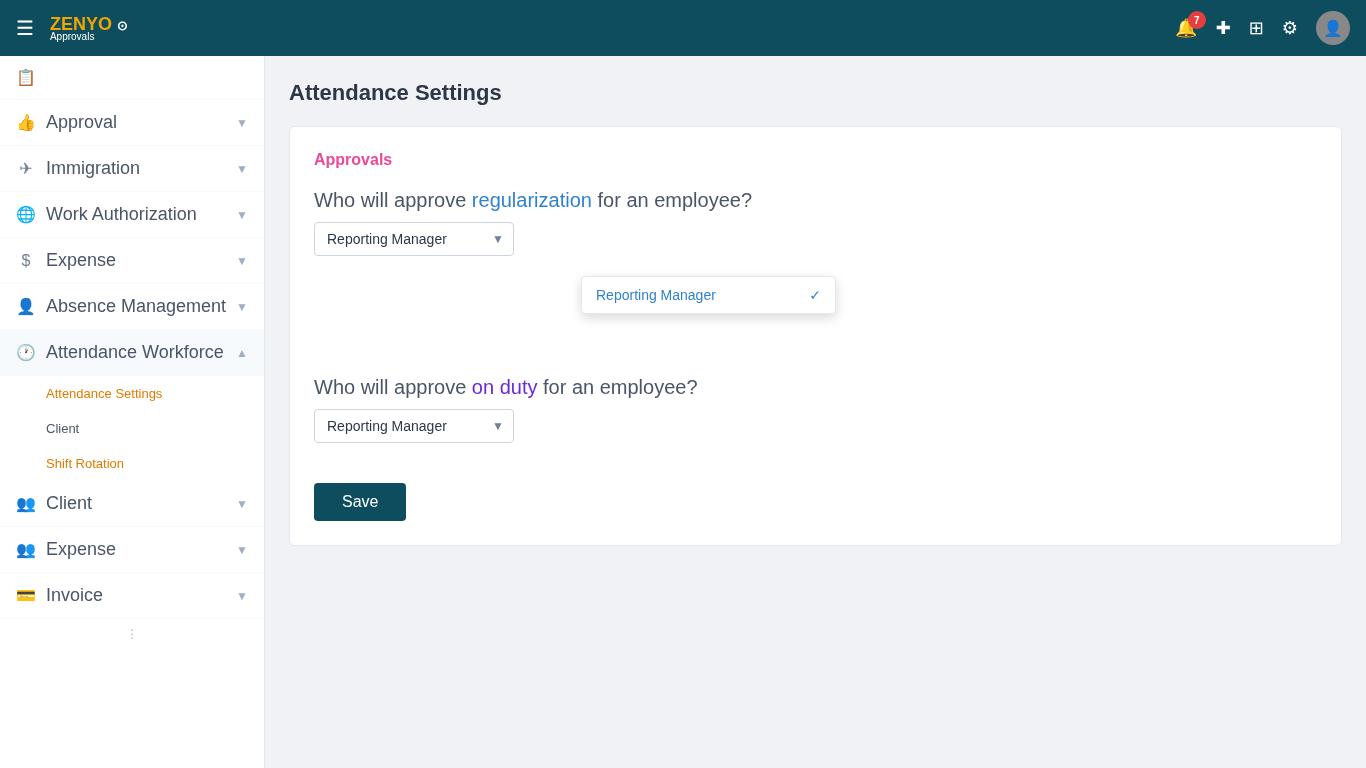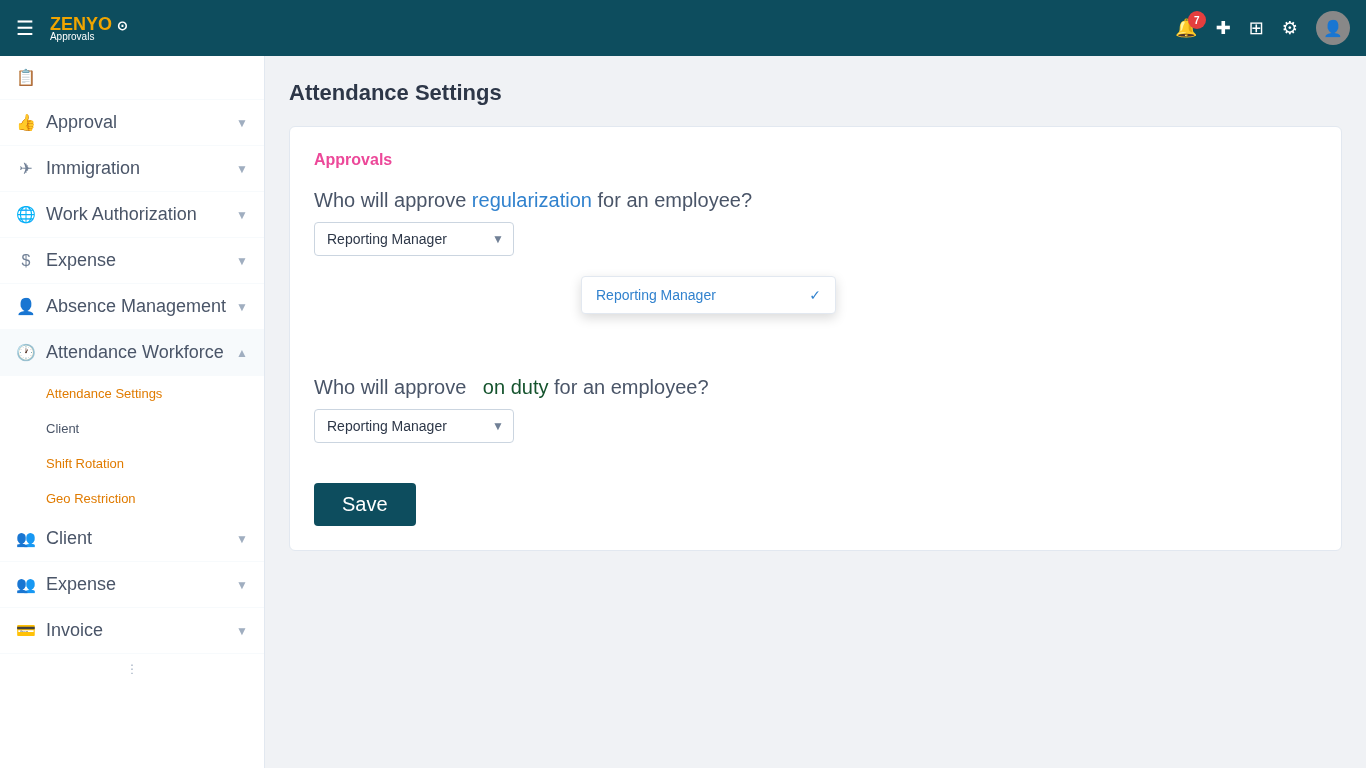--- a/index.html
+++ b/index.html
@@ -176,21 +176,21 @@
       margin: 0;
     }
     .check-icon { color: #3182ce; font-size: 14px; }
 
     .save-btn {
       background: #0d4d5e;
       color: white;
       border: none;
       padding: 10px 28px;
       border-radius: 4px;
-      font-size: 20px;
+      font-size: 16px;
       cursor: pointer;
       margin-top: 16px;
       text-align: right;
     }
   </style>
 </head>
 <body>
 
 <nav class="topnav">
   <div class="topnav-left">
@@ -278,23 +278,20 @@
 
     <div class="sidebar-sub-item active">
       <span>Attendance Settings</span>
     </div>
     <div class="sidebar-sub-item">
       <span>Client</span>
     </div>
     <div class="sidebar-sub-item" style="color:#e07b00;">
       <span>Shift Rotation</span>
     </div>
-    <div class="sidebar-sub-item" style="color:#e07b00;">
-      <span>Geo Restriction</span>
-    </div>
 
     <div class="sidebar-item">
       <div class="sidebar-item-left">
         <span class="sidebar-icon">👥</span>
         <span class="sidebar-label">Client</span>
       </div>
       <span class="chevron">▼</span>
     </div>
 
     <div class="sidebar-item">
@@ -337,21 +334,21 @@
 
       <div class="dropdown-overlay">
         <div class="dropdown-item selected">
           <span>Reporting Manager</span>
           <span class="check-icon">✓</span>
         </div>
       </div>
 
       <div class="field-group" style="margin-top: 120px;">
         <div class="field-label">
-          <span>Who will approve </span><span style="color:#14532d;margin-left:11px;">on duty</span><span> for an employee?</span>
+          <span>Who will approve </span><span style="color:#6d28d9;">on duty</span><span> for an employee?</span>
         </div>
         <div class="select-wrapper">
           <select class="select-box">
             <option>Reporting Manager</option>
             <option>Specific Person</option>
           </select>
           <span class="select-chevron">▼</span>
         </div>
       </div>
 

